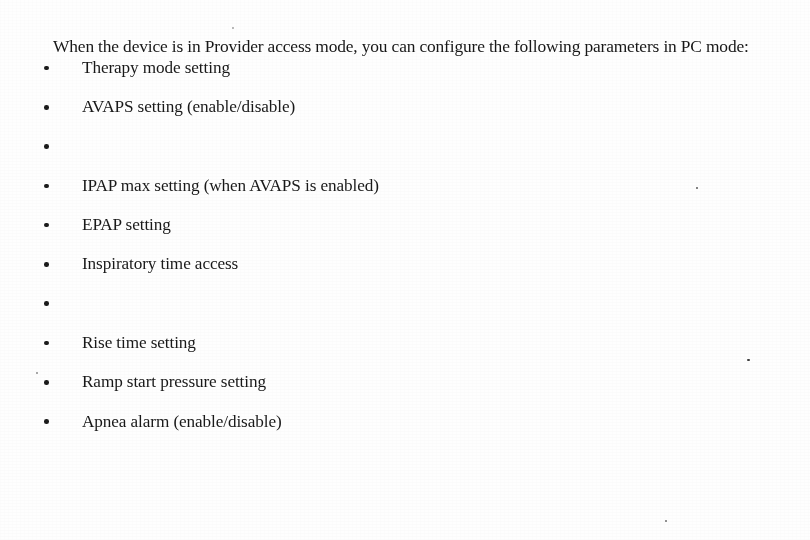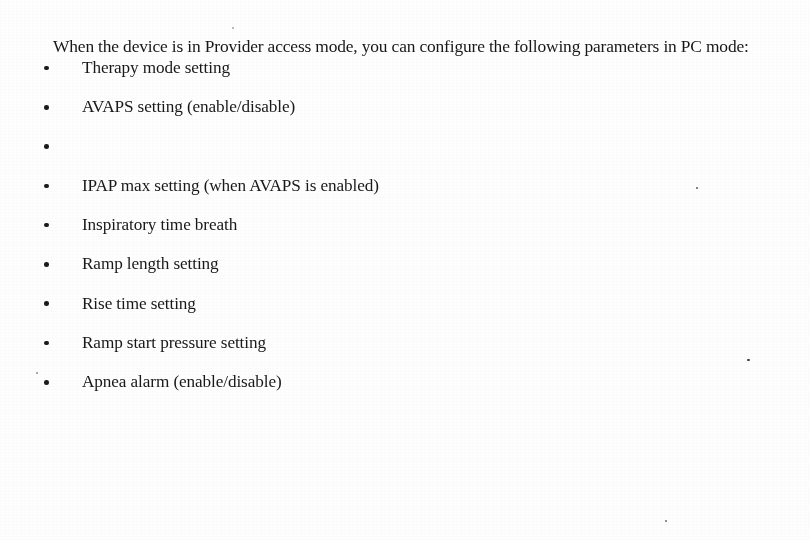--- a/index.html
+++ b/index.html
@@ -117,30 +117,33 @@
       <span class="bullet"></span>
     </div>
 
     <div class="list-item">
       <span class="bullet"></span>
       <span class="item-label">IPAP max setting (when AVAPS is enabled)</span>
     </div>
 
 
 
+    <div class="list-item">
+      <span class="bullet"></span>
+      <span class="item-label">EPAP setting</span>
+    </div>
 
 
     <div class="list-item">
       <span class="bullet"></span>
-      <span class="item-label">Inspiratory time breath</span>
+      <span class="item-label">Inspiratory time access</span>
     </div>
 
     <div class="list-item">
       <span class="bullet"></span>
-      <span class="item-label">Ramp length setting</span>
     </div>
 
     <div class="list-item">
       <span class="bullet"></span>
       <span class="item-label">Rise time setting</span>
     </div>
 
     <div class="list-item">
       <span class="bullet"></span>
       <span class="item-label">Ramp start pressure setting</span>

